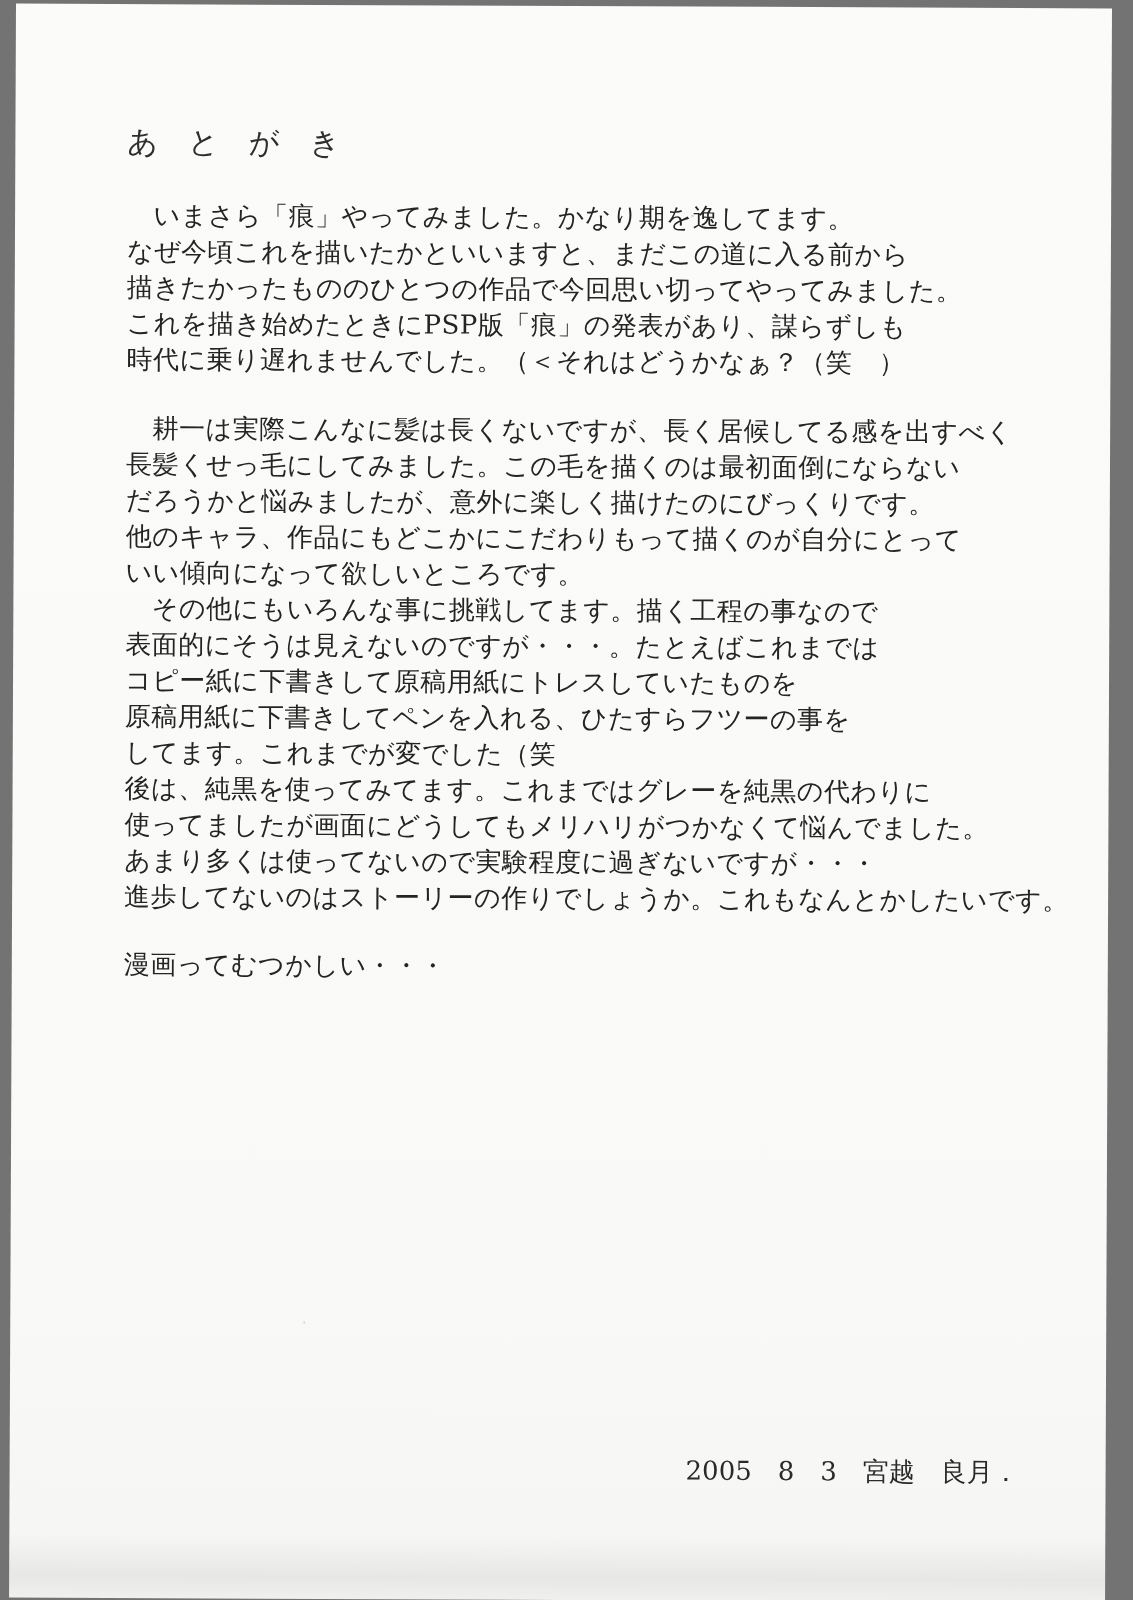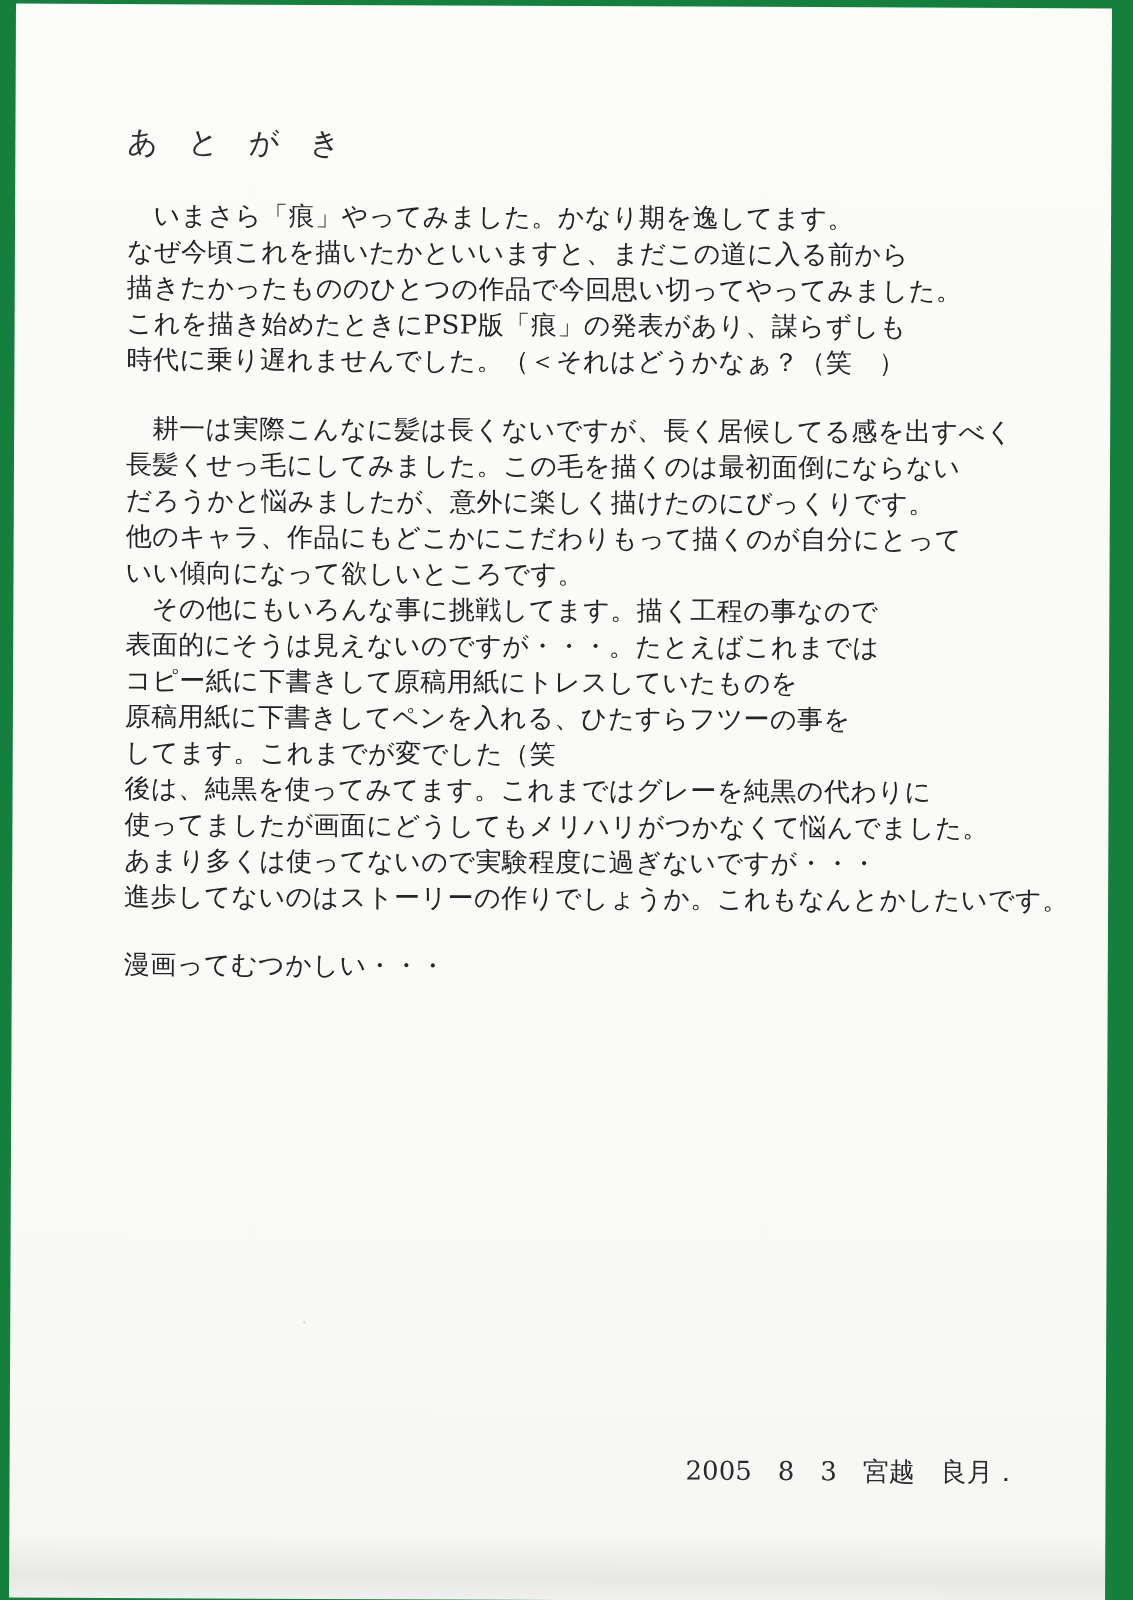--- a/index.html
+++ b/index.html
@@ -10,21 +10,21 @@
   body {
     width: 1133px;
     height: 1600px;
     position: relative;
     overflow: hidden;
     font-family: "DejaVu Serif", "Liberation Serif", serif;
   }
   .scan-frame {
     position: absolute;
     inset: 0;
-    background: #15803d;
+    background: #737373;
   }
   .page {
     position: absolute;
     left: 16px;
     right: 21px;
     top: 6px;
     bottom: 0;
     background: linear-gradient(180deg,
       #fbfbf9 0%,
       #f9f9f7 80%,

